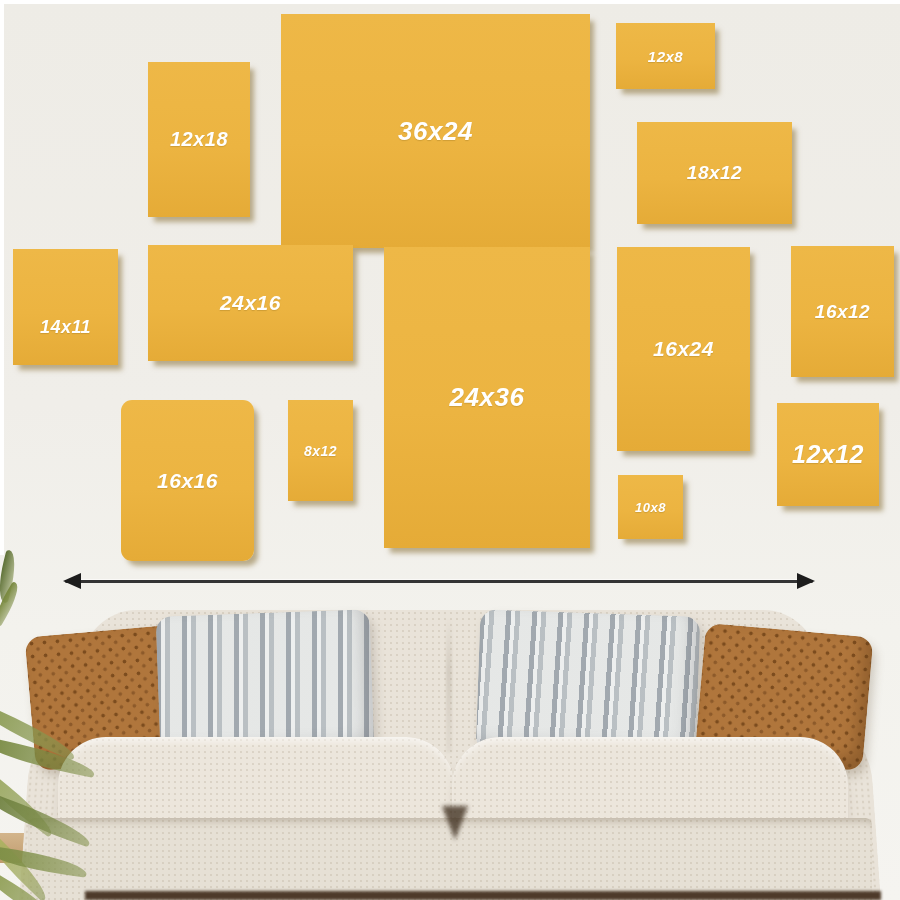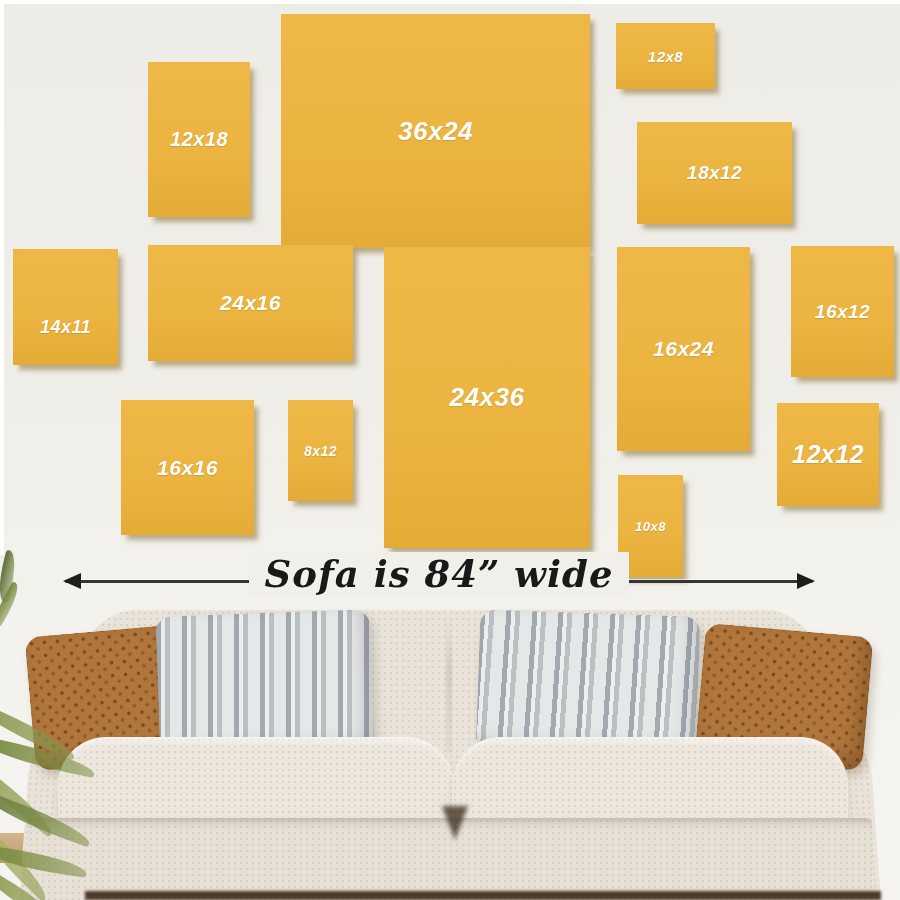--- a/index.html
+++ b/index.html
@@ -118,40 +118,37 @@
       </div>
       <div class="frame" style="left: 384px; top: 247px; width: 206px; height: 301px;">
         <span class="frame-label" style="font-size: 26px; text-align: center;">24x36</span>
       </div>
       <div class="frame" style="left: 617px; top: 247px; width: 133px; height: 204px;">
         <span class="frame-label" style="font-size: 21px;">16x24</span>
       </div>
       <div class="frame" style="left: 777px; top: 246px; width: 103px; height: 131px; margin-left: 14px;">
         <span class="frame-label" style="font-size: 19px;">16x12</span>
       </div>
-      <div class="frame" style="left: 121px; top: 400px; width: 133px; height: 135px;">
+      <div class="frame" style="left: 121px; top: 400px; width: 133px; height: 161px; border-radius: 11px;">
         <span class="frame-label" style="font-size: 21px;">16x16</span>
       </div>
       <div class="frame" style="left: 288px; top: 400px; width: 65px; height: 101px;">
         <span class="frame-label" style="font-size: 14px;">8x12</span>
       </div>
-      <div class="frame" style="left: 618px; top: 475px; width: 65px; height: 102px;">
+      <div class="frame" style="left: 618px; top: 475px; width: 65px; height: 64px;">
         <span class="frame-label" style="font-size: 13px;">10x8</span>
       </div>
       <div class="frame" style="left: 777px; top: 403px; width: 102px; height: 103px;">
         <span class="frame-label" style="font-size: 25px;">12x12</span>
       </div>
     </div>
 
   <div class="arrow-line"></div>
   <div class="arrow-head left"></div>
   <div class="arrow-head right"></div>
-  <div class="caption-row">
-    <span class="caption">Sofa is 84” wide</span>
-  </div>
 
   <div id="sofa-back" class="fabric"></div>
   <div id="back-seam"></div>
   <div id="pillow-brown-left" class="pillow brown"></div>
   <div id="pillow-gray-left" class="pillow gray"></div>
   <div id="pillow-gray-right" class="pillow gray"></div>
   <div id="pillow-brown-right" class="pillow brown"></div>
   <div id="sofa-arm-left" class="arm fabric"></div>
   <div id="sofa-arm-right" class="arm fabric"></div>
   <div id="seat-left" class="seat fabric"></div>

